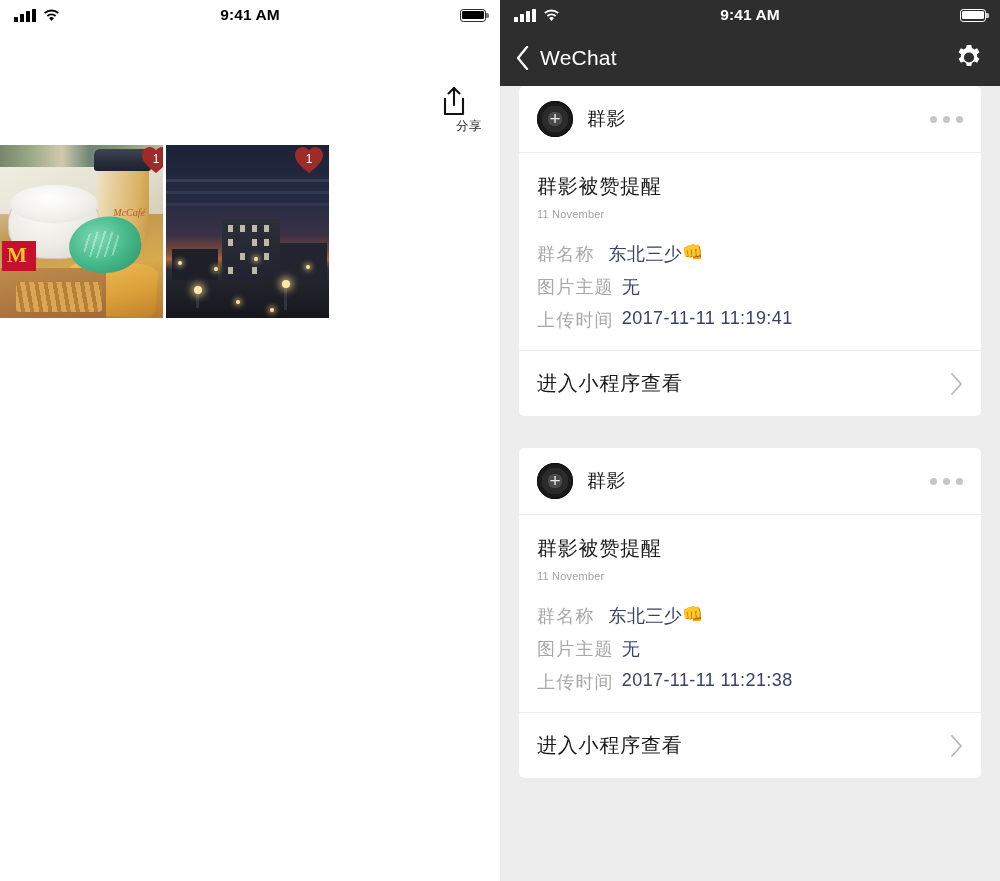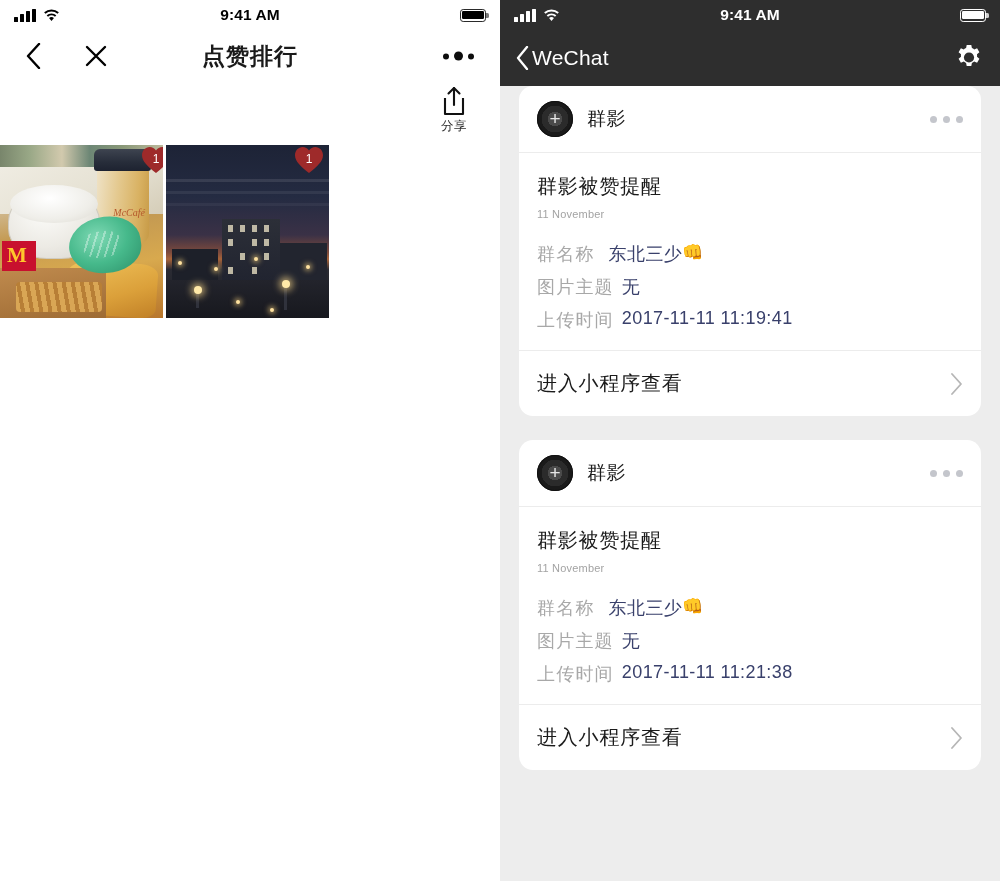--- a/index.html
+++ b/index.html
@@ -65,21 +65,21 @@
   .more-dots {
     position: absolute; right: 26px; top: 50%; transform: translateY(-50%);
     display: flex; align-items: center; gap: 5px; cursor: pointer;
   }
   .more-dots span { background: #0d0d0d; border-radius: 50%; display: block; }
   .more-dots span:nth-child(1), .more-dots span:nth-child(3) { width: 6px; height: 6px; }
   .more-dots span:nth-child(2) { width: 9px; height: 9px; }
 
   .share-block {
     position: absolute; right: 18px; top: 86px;
-    width: 56px; text-align: center; cursor: pointer;
+    width: 56px; text-align: right; cursor: pointer;
   }
   .share-ic { width: 26px; height: 30px; margin: 0 auto; display: block; }
   .share-label { font-size: 12.5px; color: #2c2c2c; margin-top: 2px; letter-spacing: 0.5px; }
 
   .photo-grid { position: absolute; top: 145px; left: 0; display: flex; gap: 3px; }
   .photo {
     position: relative; width: 163px; height: 173px; overflow: hidden;
   }
   .photo .inner { position: absolute; inset: 0; }
   .heart-badge {
@@ -161,38 +161,38 @@
   .r-status .signal-bars i { background: #fff; }
   .r-status .sb-time { color: #fff; }
   .r-battery { width: 26px; height: 13px; border: 1.4px solid #fff; border-radius: 3.2px; padding: 1.4px; position: relative; }
   .r-battery::after { content:""; position:absolute; right:-3.6px; top:3.6px; width:2.2px; height:5px; background:#cfcfcf; border-radius:0 1.5px 1.5px 0;}
   .r-battery .fill { height:100%; background:#fff; border-radius:1.2px; }
 
   .r-nav {
     height: 56px; background: #2e2e2e; display: flex; align-items: center;
     padding: 0 16px; position: relative;
   }
-  .r-back { display: flex; align-items: center; gap: 3px; cursor: pointer; z-index: 2; }
+  .r-back { display: flex; align-items: center; gap: 11px; cursor: pointer; z-index: 2; }
   .r-back-label { color: #fff; font-size: 21px; letter-spacing: 0.2px; }
   .r-title {
     position: absolute; left: 0; right: 0; text-align: center;
     color: #fff; font-size: 24px; font-weight: 700; letter-spacing: 0.2px;
     pointer-events: none;
   }
   .gear-btn { margin-left: auto; cursor: pointer; z-index: 2; display: flex; }
 
   .chat-body { padding: 0 0 10px 0; height: 795px; overflow: hidden; }
   .time-pill-wrap { text-align: center; padding: 12px 0 14px; }
   .time-pill {
     display: inline-block; background: #c8c8c8; color: #ffffff;
     font-size: 14.5px; padding: 4px 10px 5px; border-radius: 5px; letter-spacing: 0.2px;
   }
 
   .msg-card {
-    background: #ffffff; border-radius: 14px; margin: 0 19px 24px;
+    background: #ffffff; border-radius: 5px; margin: 0 19px 32px;
     overflow: hidden;
   }
   .card-head {
     display: flex; align-items: center; padding: 15px 18px 15px;
     border-bottom: 1px solid #ececec; position: relative;
   }
   .avatar {
     width: 36px; height: 36px; border-radius: 50%; flex: 0 0 36px;
     background: radial-gradient(circle at 50% 50%, #4a4a4a 0 28%, #2b2b2b 29% 52%, #1a1a1a 53% 78%, #3a3a3a 79% 100%);
     position: relative; box-shadow: inset 0 0 0 1px #111;
@@ -246,38 +246,20 @@
         </svg>
       </div>
       <div class="sb-time">9:41 AM</div>
       <div class="sb-right">
         <div class="battery">
             <div class="fill"></div>
           </div>
       </div>
     </div>
 
-    <div class="left-nav">
-      <div class="nav-btn">
-        <svg class="chev-back" viewBox="0 0 16 26">
-          <path d="M13 1 2 13l11 12" stroke="#000" stroke-width="2.4" fill="none" stroke-linecap="round" stroke-linejoin="round"></path>
-        </svg>
-      </div>
-      <div class="nav-btn" style="margin-left:18px">
-        <svg class="close-x" viewBox="0 0 22 22">
-          <path d="M2 2 20 20M20 2 2 20" stroke="#000" stroke-width="2.4" stroke-linecap="round"></path>
-        </svg>
-      </div>
-      <div class="left-title">点赞排行</div>
-      <div class="more-dots">
-        <span></span>
-          <span></span>
-          <span></span>
-      </div>
-    </div>
 
     <div class="share-block">
       <svg class="share-ic" viewBox="0 0 26 30">
         <path d="M4 12v16h18V12" stroke="#111" stroke-width="2.1" fill="none" stroke-linejoin="round"></path>
         <path d="M13 2v17" stroke="#111" stroke-width="2.1" stroke-linecap="round"></path>
         <path d="M7.5 7.5 13 2l5.5 5.5" stroke="#111" stroke-width="2.1" fill="none" stroke-linecap="round" stroke-linejoin="round"></path>
       </svg>
       <div class="share-label">分享</div>
     </div>
 

